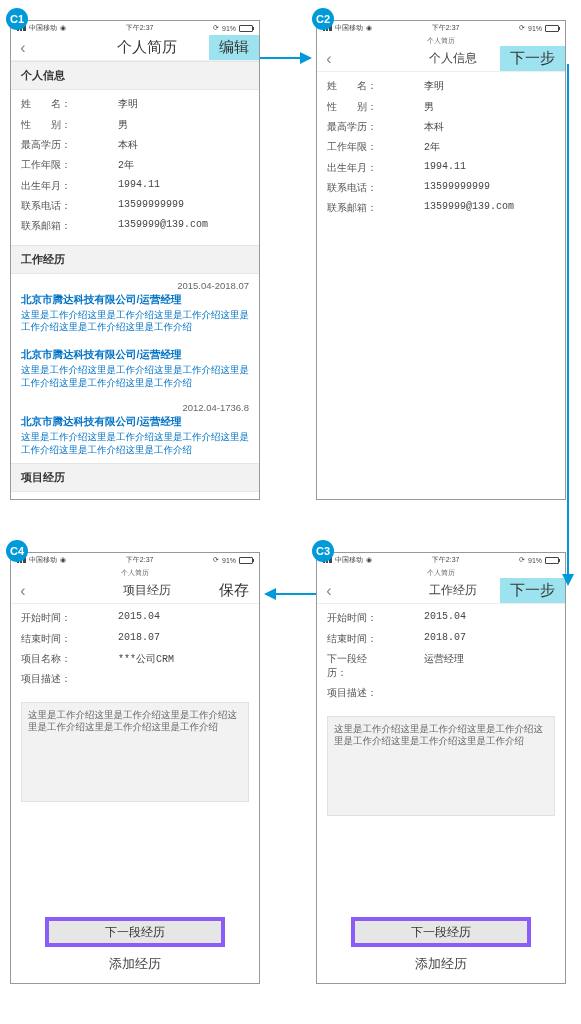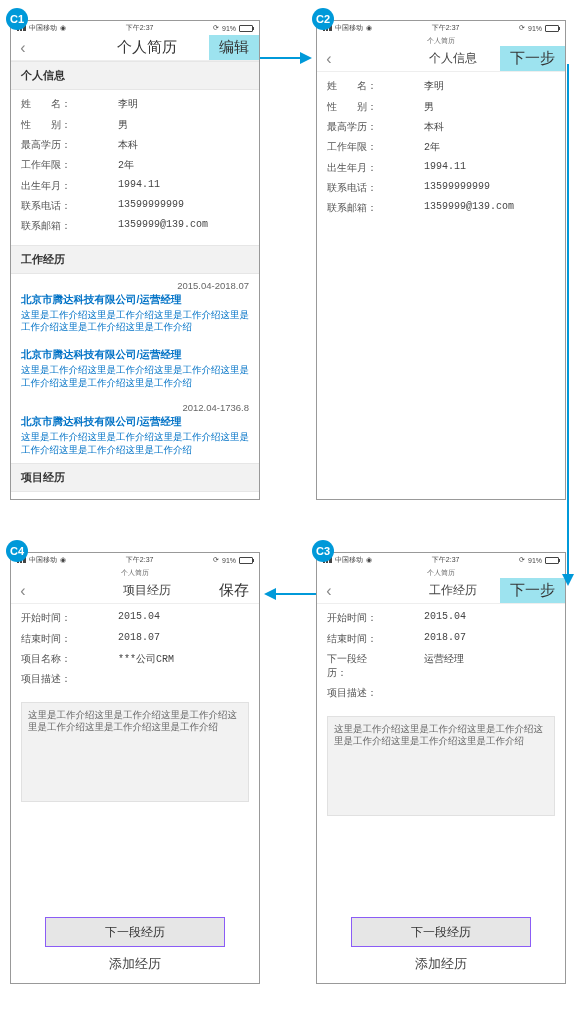--- a/index.html
+++ b/index.html
@@ -28,21 +28,21 @@
     .info-block { padding: 4px 10px 8px 10px; }
     .info-row { display:flex; font-size: 10px; color:#444; padding: 3.2px 0; gap: 39px; }
     .info-label { width: 58px; color:#555; display:flex; }
     .info-val { flex:1; color:#444;font-family:Liberation Mono, monospace; }
     .work-item { padding: 6px 10px; }
     .work-date { font-size: 9.5px; color:#666;text-align:right; }
     .work-name { font-size: 10.5px; color: #0072c6; font-weight: bold; margin: 2px 0; }
     .work-desc { font-size: 9.5px; color: #0072c6; line-height: 1.35; }
     .textarea-box { margin: 4px 10px 0 10px; background:#f2f2f2; border:1px solid #e1e1e1; font-size: 9.5px; color:#666; padding: 6px; line-height: 1.35; height: 100px; }
     .bottom { margin-top: auto; padding: 10px; text-align:center; }
-    .big-btn { background:#e6e6e6; border:1px solid #8b5cf6; width: 180px; margin: 0 auto 8px auto; height: 30px; display:flex; align-items:center; justify-content:center; font-size: 12px; color:#333;font-family:Liberation Mono, monospace; }
+    .big-btn { background:#e6e6e6; border:4px solid #8b5cf6; width: 180px; margin: 0 auto 8px auto; height: 30px; display:flex; align-items:center; justify-content:center; font-size: 12px; color:#333;font-family:Liberation Mono, monospace; }
     .add-link { font-size: 13px; color:#444; }
     svg.arrow { position: absolute; overflow: visible; z-index: 2; }
   </style>
 </head>
 <body>
 
 <div class="diagram">
 
   <div class="row">
 

